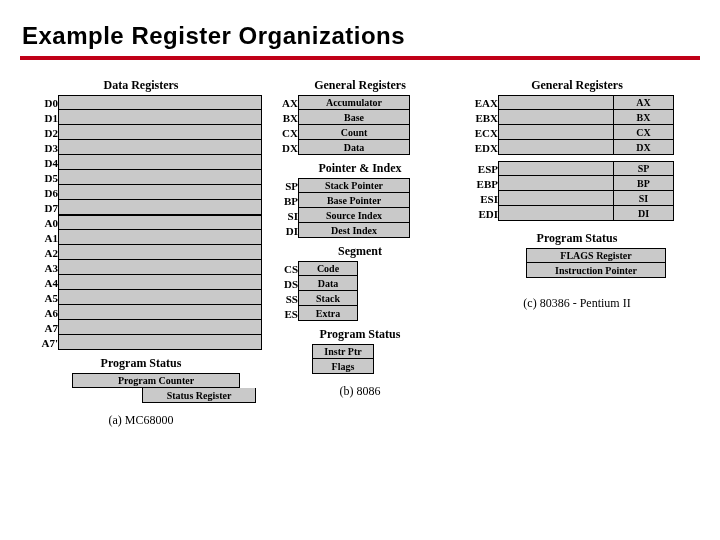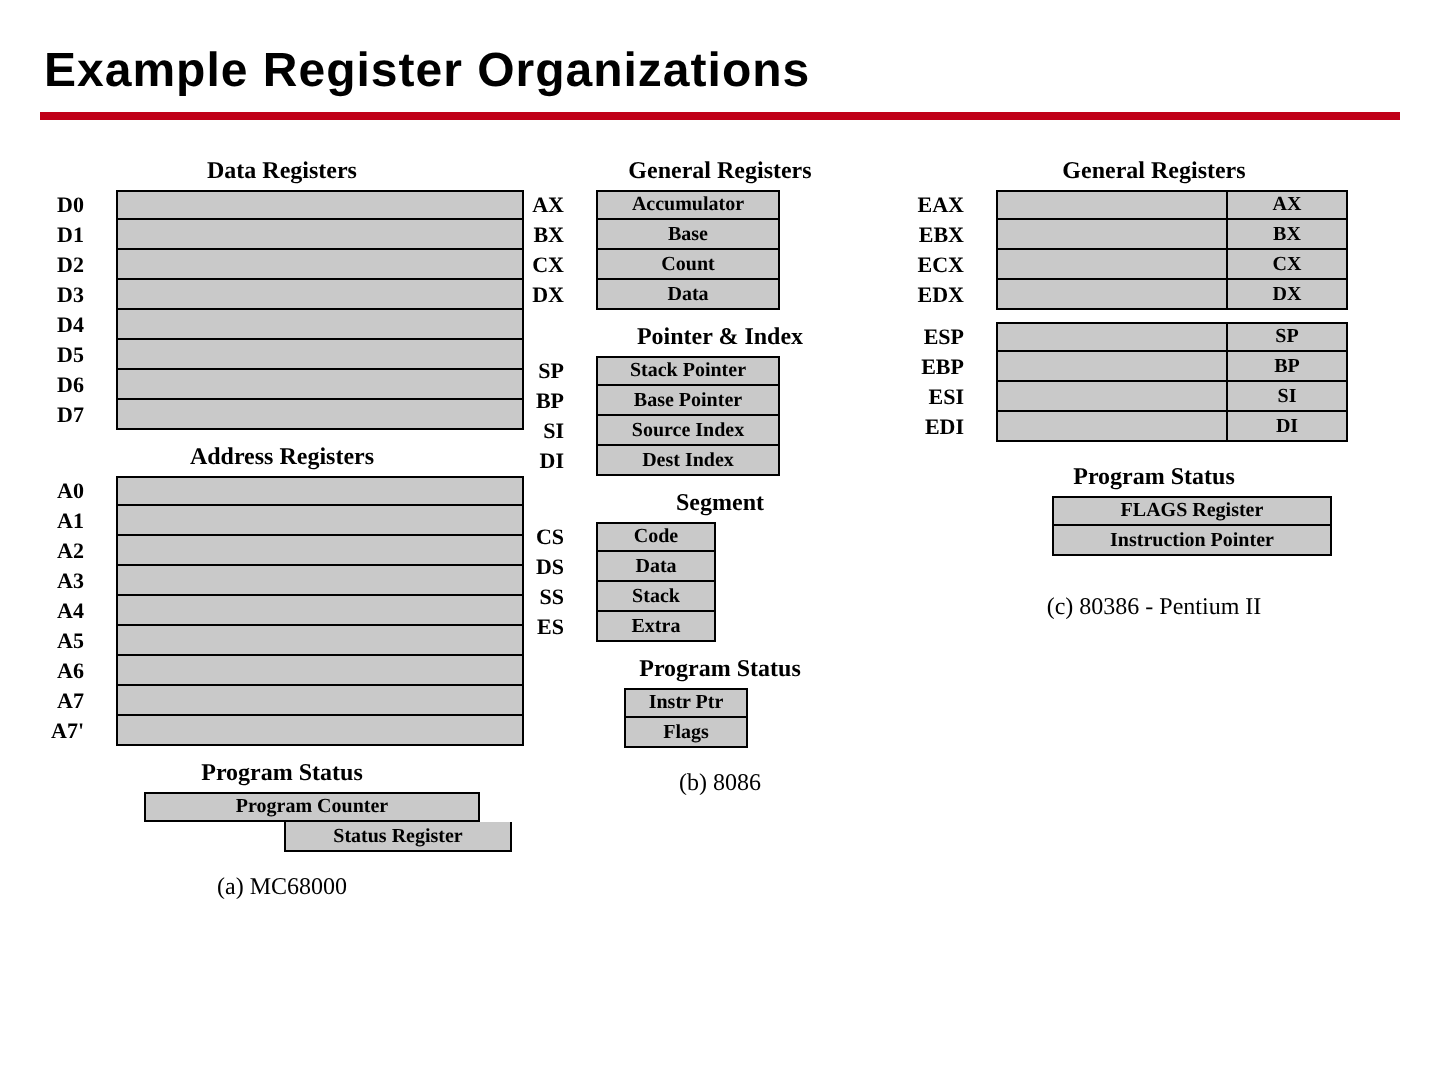--- a/index.html
+++ b/index.html
@@ -50,21 +50,21 @@
   }
 
   
   .row { display: flex; align-items: stretch; height: 15px; }
   .lbl {
     font-weight: 700;
     font-size: 11px;
     display: flex;
     align-items: center;
     justify-content: flex-end;
-    padding-right: 16px;
+    padding-right: 0;
   }
   .box {
     background: #c9c9c9;
     border: 1px solid #000;
     flex: 1;
     font-size: 10px;
     display: flex;
     align-items: center;
     justify-content: center;
     font-weight: 700;
@@ -76,21 +76,21 @@
   
   .colA .lbl { width: 38px; }
   .colA .box-data { width: 204px; flex:none; }
   .colA .box-addr { width: 204px; flex:none; }
 
   .ps-pc { margin-left: 52px; width:168px; height:15px; background:#c9c9c9; border:1px solid #000; font-size:10px; font-weight:700; display:flex;align-items:center;justify-content:center;font-family:Liberation Serif, serif; }
   .ps-sr { margin-left: 122px; width:114px; height:15px; background:#c9c9c9; border:1px solid #000; border-top:none; font-size:10px; font-weight:700; display:flex;align-items:center;justify-content:center;}
 
   
   .colB .lbl { width: 28px; }
-  .colB .box-gen { width: 92px; flex:none; }
+  .colB .box-gen { width: 112px; flex:none; }
   .colB .box-s { width: 60px; flex:none; }
   .colB .psrow { margin-left:42px; width:62px; height:15px; background:#c9c9c9;border:1px solid #000;font-size:10px;font-weight:700;display:flex;align-items:center;justify-content:center;}
   .colB .psrow + .psrow { border-top:none; }
 
   
   .colC .lbl { width: 40px; }
   .colC .box-l { width: 116px; flex:none; }
   .colC .box-r { width: 60px; flex:none; }
   .colC .fl { margin-left:68px; width:140px; height:15px; background:#c9c9c9;border:1px solid #000;font-size:10px;font-weight:700;display:flex;align-items:center;justify-content:center;}
   .colC .fl + .fl { border-top:none; }
@@ -135,21 +135,20 @@
       <div class="row">
           <div class="lbl">D6</div>
           <div class="box box-data"></div>
         </div>
       <div class="row">
           <div class="lbl">D7</div>
           <div class="box box-data"></div>
         </div>
     </div>
 
-    <div class="sect-title" style="margin-top:6px">Address Registers</div>
     <div class="stack">
       <div class="row">
           <div class="lbl">A0</div>
           <div class="box box-addr"></div>
         </div>
       <div class="row">
           <div class="lbl">A1</div>
           <div class="box box-addr"></div>
         </div>
       <div class="row">

